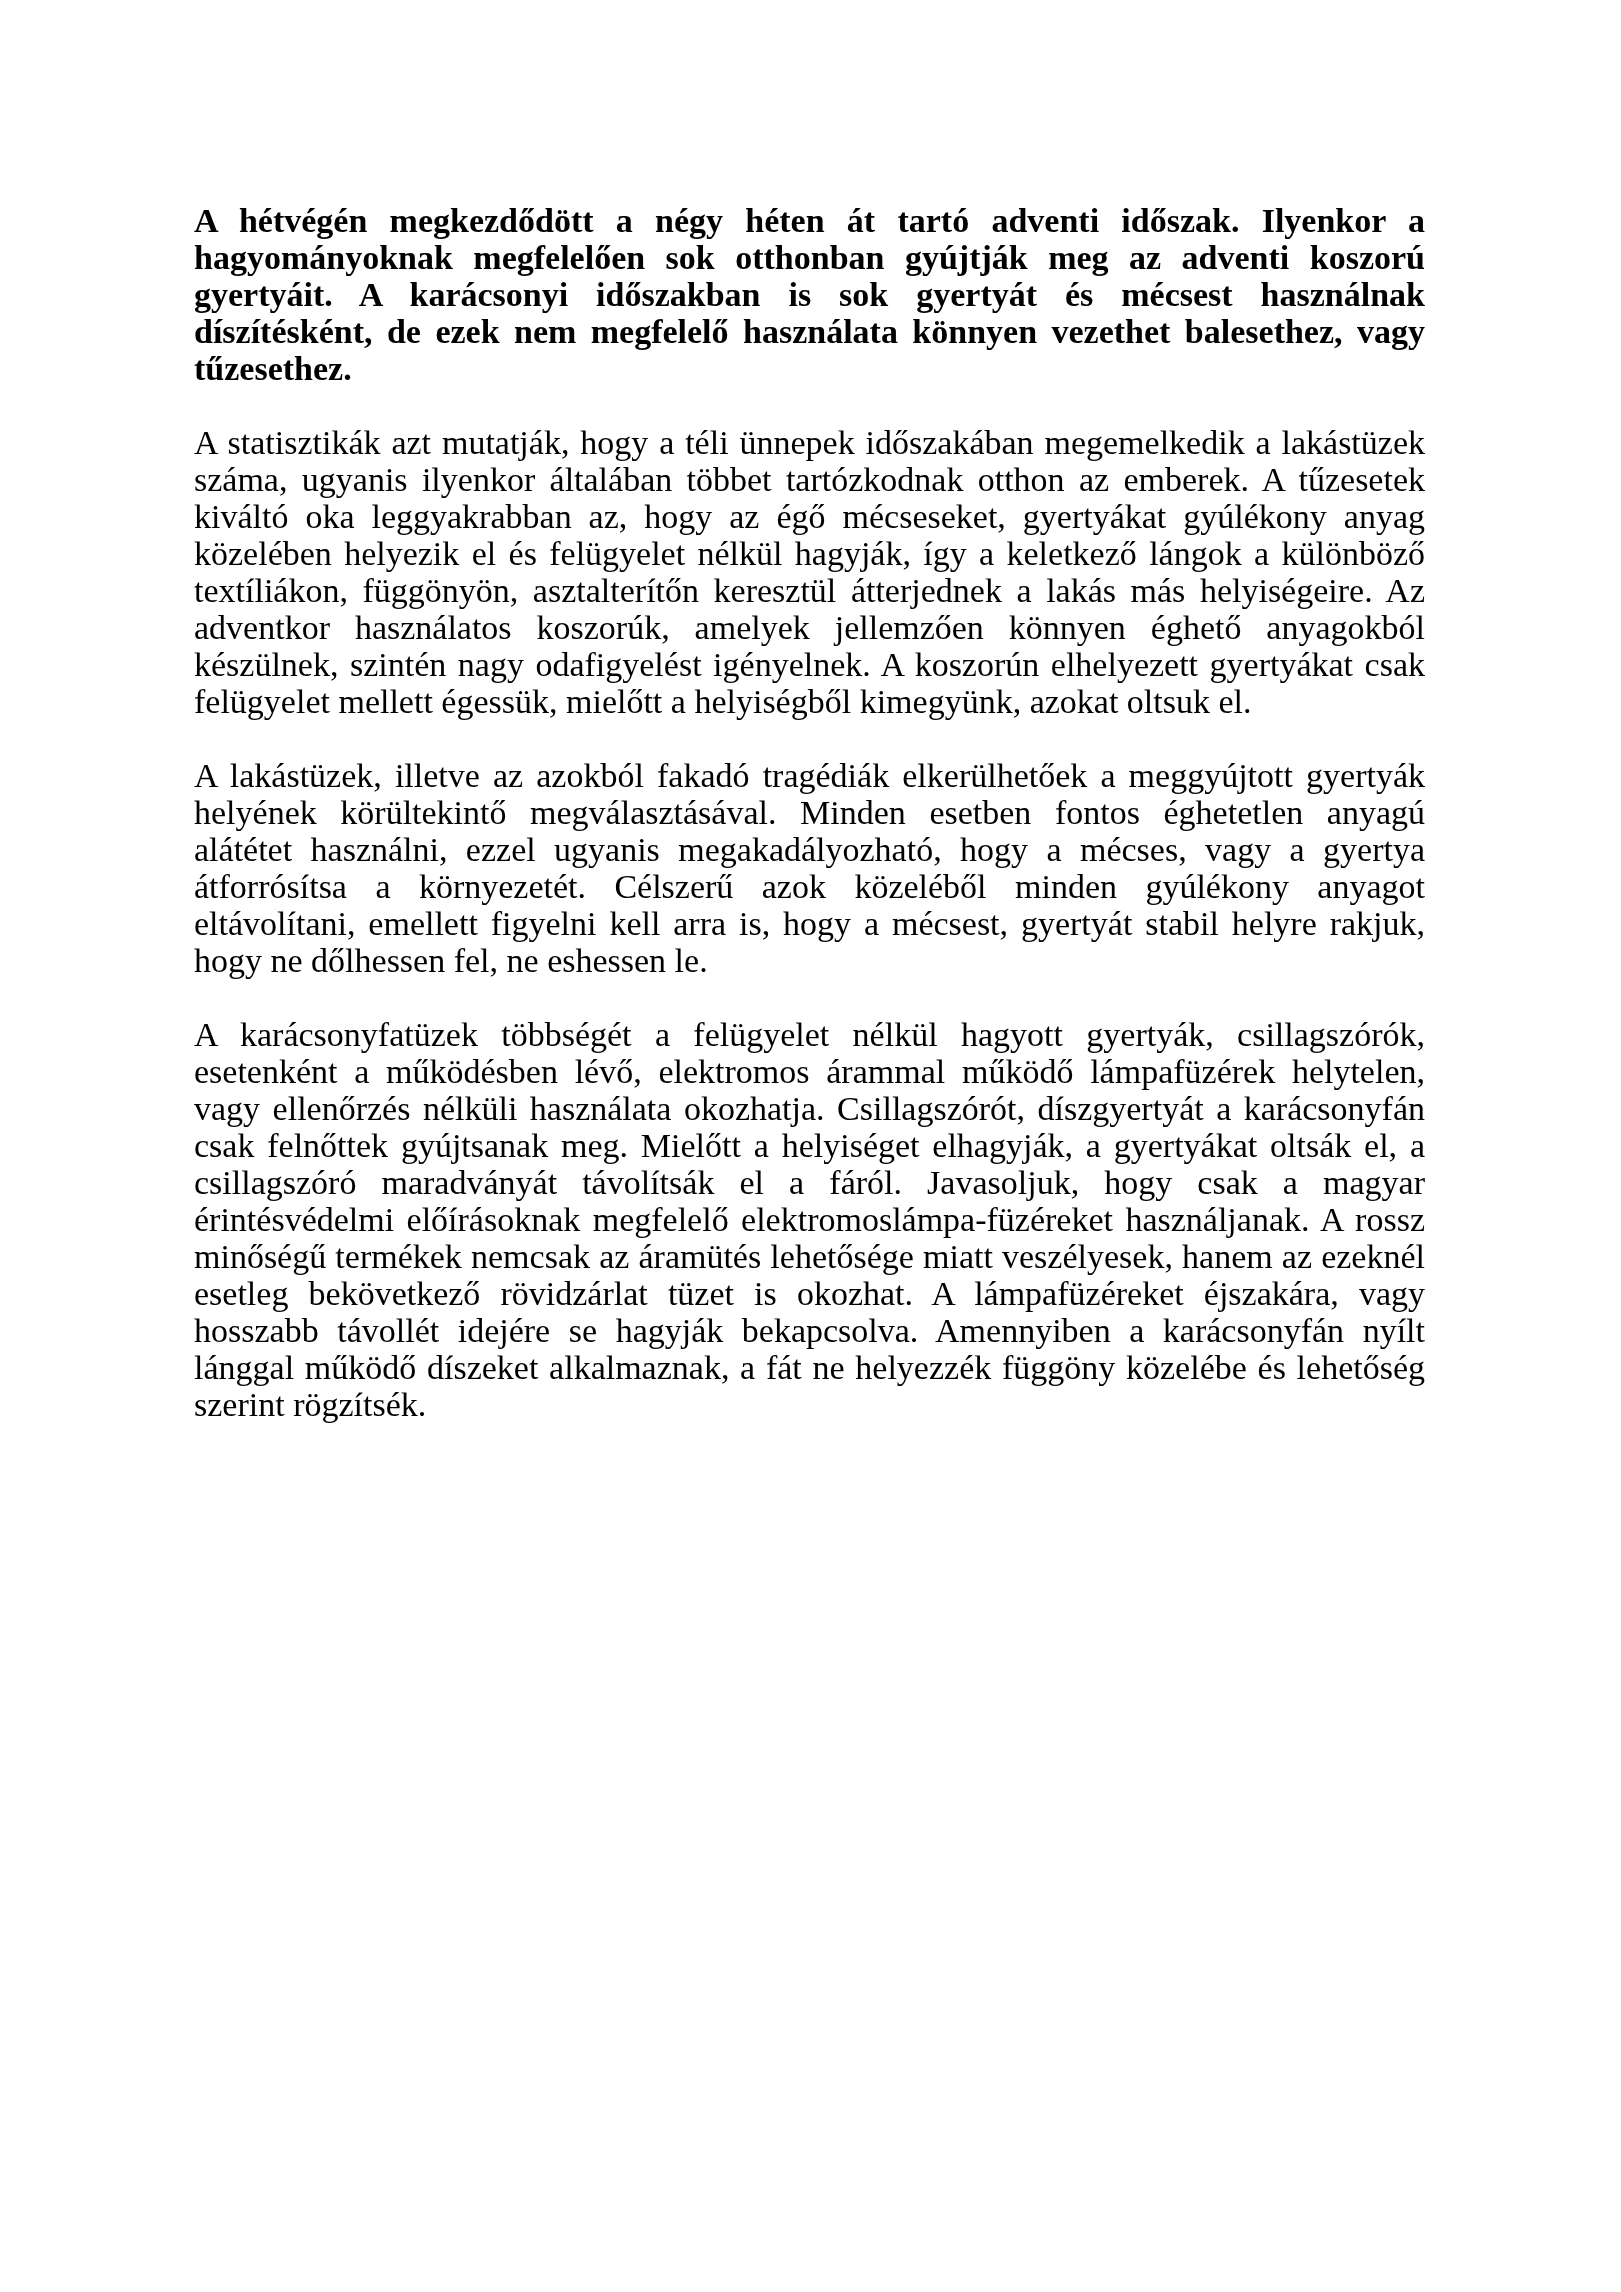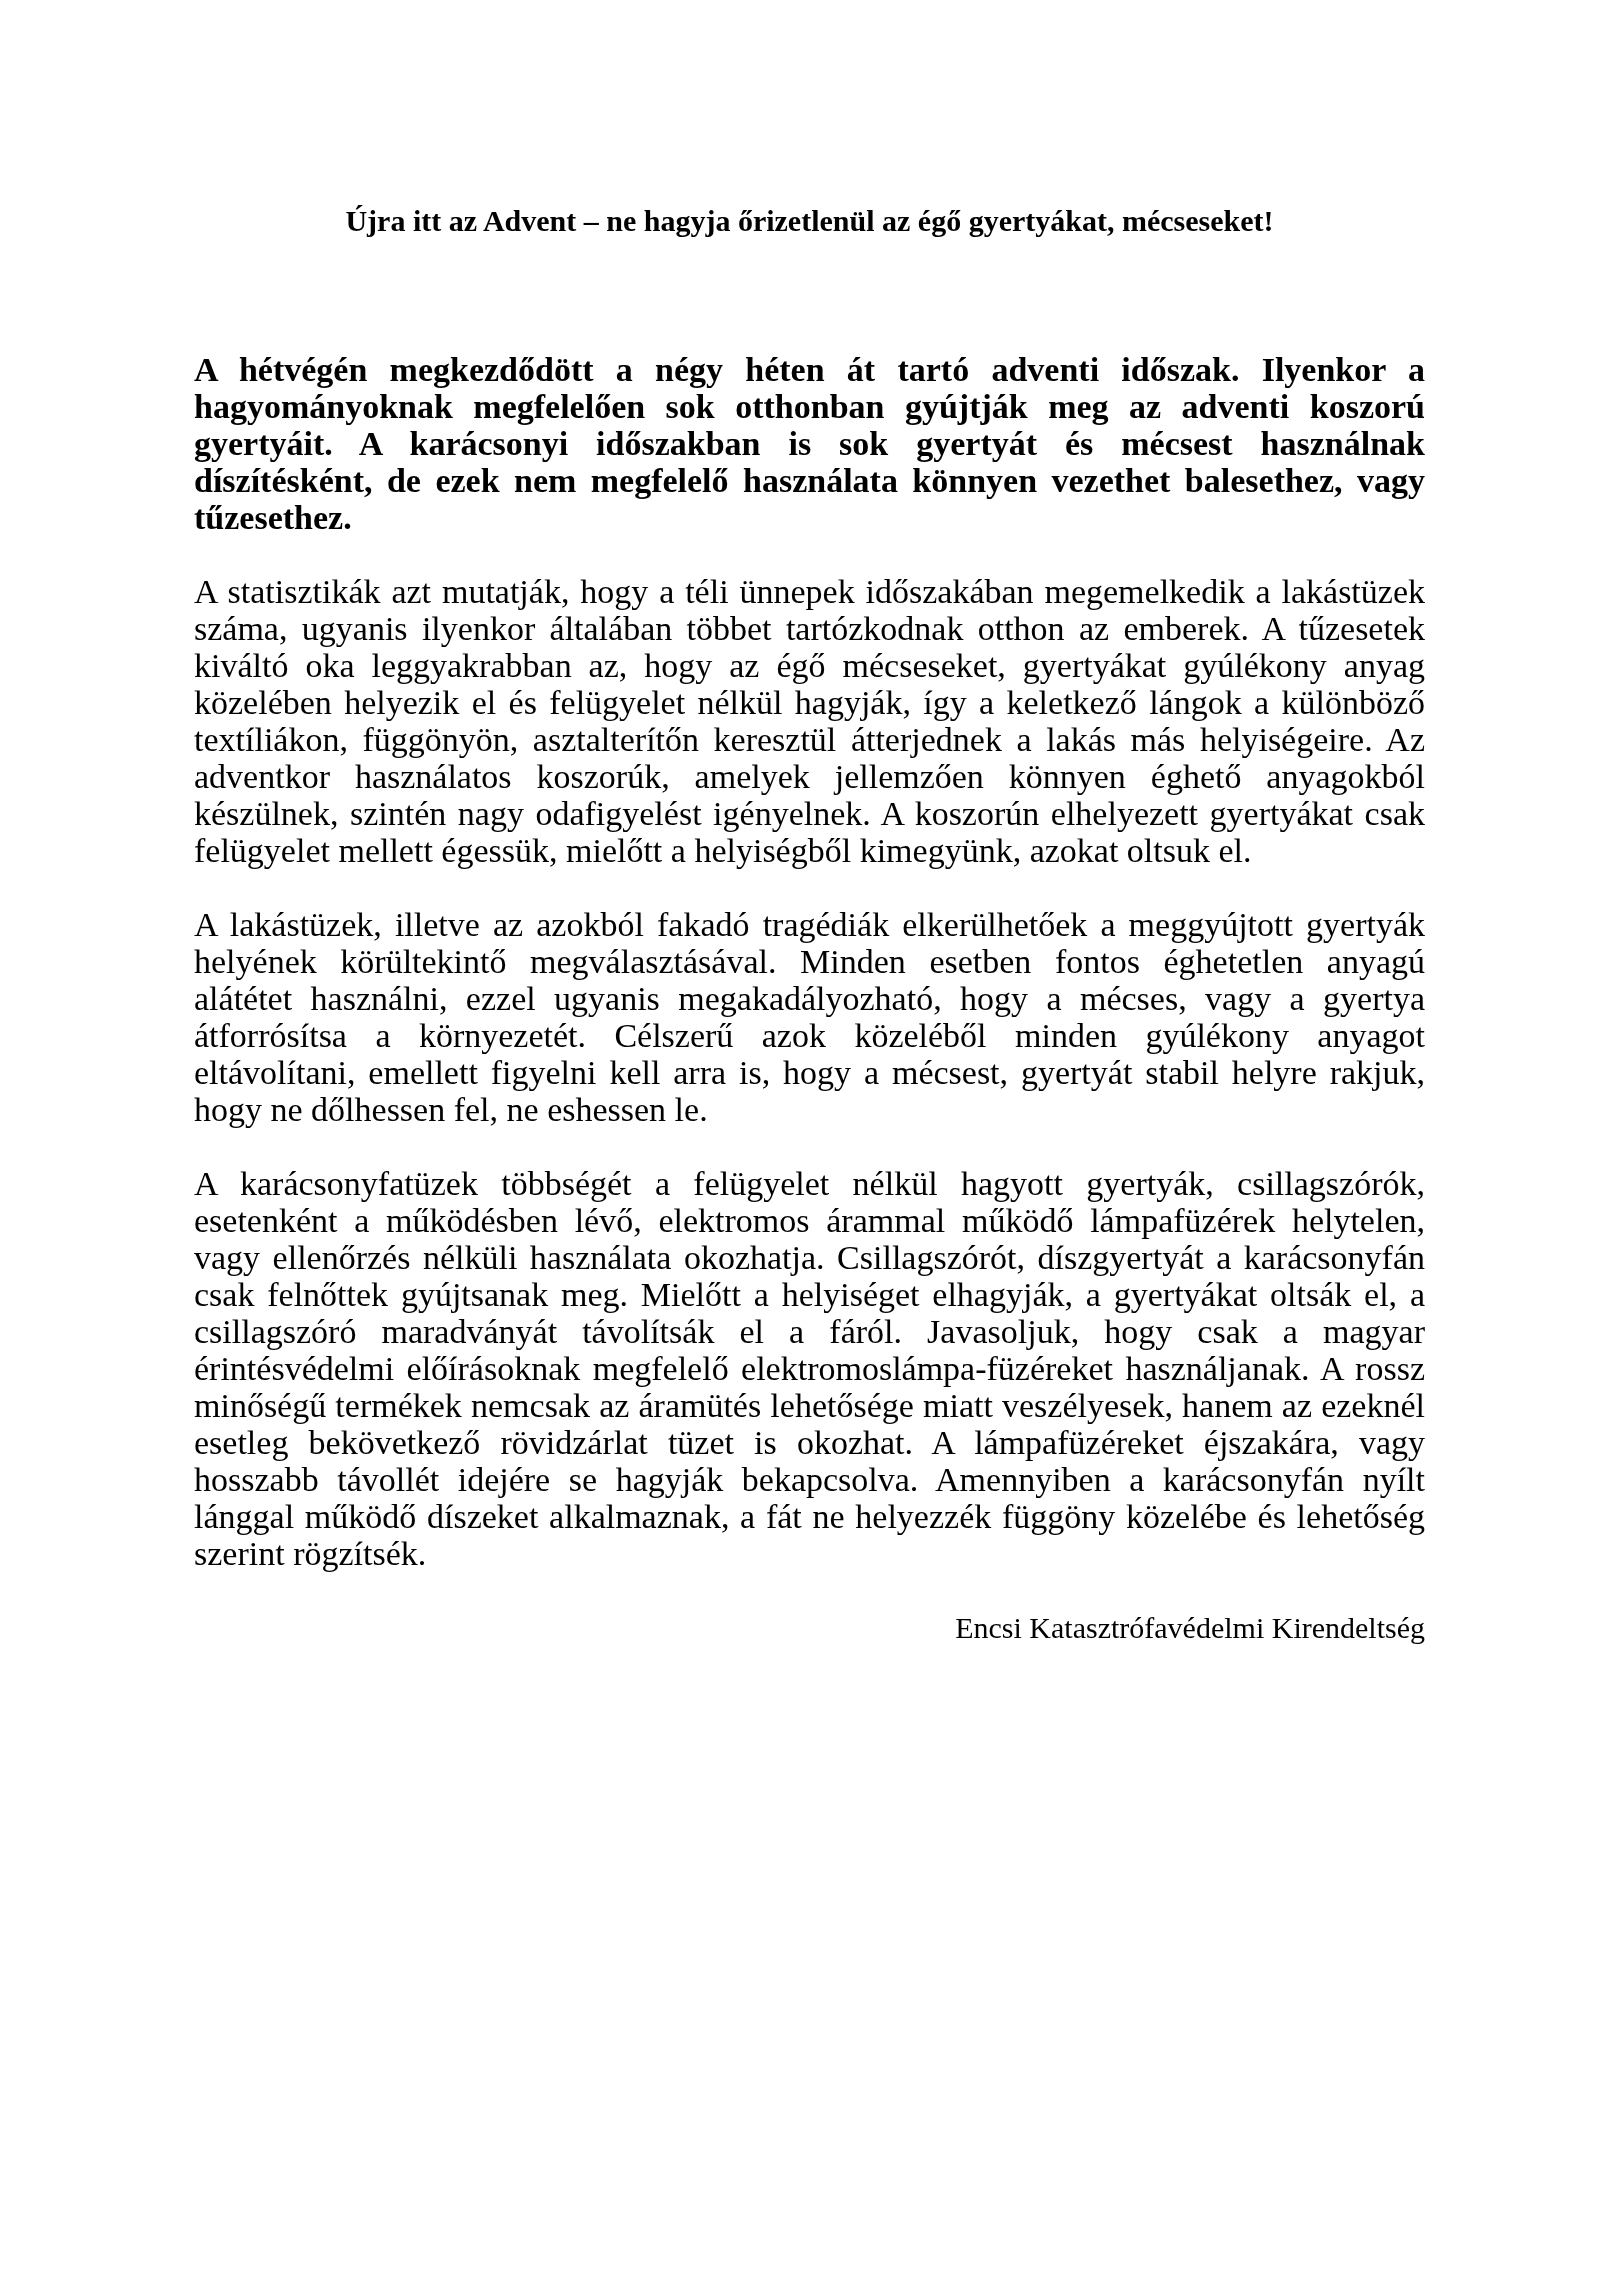--- a/index.html
+++ b/index.html
@@ -45,27 +45,25 @@
     line-height: 37px;
     text-align: right;
     margin-top: 7.8px;
   }
 </style>
 </head>
 <body>
 
 <div class="page">
   <div class="content">
-    <h1 class="title">Újra itt az Advent – ne hagyja őrizetlenül az égő gyertyákat, mécseseket!</h1>
 
     <p class="para lead">A hétvégén megkezdődött a négy héten át tartó adventi időszak. Ilyenkor a hagyományoknak megfelelően sok otthonban gyújtják meg az adventi koszorú gyertyáit. A karácsonyi időszakban is sok gyertyát és mécsest használnak díszítésként, de ezek nem megfelelő használata könnyen vezethet balesethez, vagy tűzesethez.</p>
 
     <p class="para">A statisztikák azt mutatják, hogy a téli ünnepek időszakában megemelkedik a lakástüzek száma, ugyanis ilyenkor általában többet tartózkodnak otthon az emberek. A tűzesetek kiváltó oka leggyakrabban az, hogy az égő mécseseket, gyertyákat gyúlékony anyag közelében helyezik el és felügyelet nélkül hagyják, így a keletkező lángok a különböző textíliákon, függönyön, asztalterítőn keresztül átterjednek a lakás más helyiségeire. Az adventkor használatos koszorúk, amelyek jellemzően könnyen éghető anyagokból készülnek, szintén nagy odafigyelést igényelnek. A koszorún elhelyezett gyertyákat csak felügyelet mellett égessük, mielőtt a helyiségből kimegyünk, azokat oltsuk el.</p>
 
     <p class="para">A lakástüzek, illetve az azokból fakadó tragédiák elkerülhetőek a meggyújtott gyertyák helyének körültekintő megválasztásával. Minden esetben fontos éghetetlen anyagú alátétet használni, ezzel ugyanis megakadályozható, hogy a mécses, vagy a gyertya átforrósítsa a környezetét. Célszerű azok közeléből minden gyúlékony anyagot eltávolítani, emellett figyelni kell arra is, hogy a mécsest, gyertyát stabil helyre rakjuk, hogy ne dőlhessen fel, ne eshessen le.</p>
 
     <p class="para">A karácsonyfatüzek többségét a felügyelet nélkül hagyott gyertyák, csillagszórók, esetenként a működésben lévő, elektromos árammal működő lámpafüzérek helytelen, vagy ellenőrzés nélküli használata okozhatja. Csillagszórót, díszgyertyát a karácsonyfán csak felnőttek gyújtsanak meg. Mielőtt a helyiséget elhagyják, a gyertyákat oltsák el, a csillagszóró maradványát távolítsák el a fáról. Javasoljuk, hogy csak a magyar érintésvédelmi előírásoknak megfelelő elektromoslámpa-füzéreket használjanak. A rossz minőségű termékek nemcsak az áramütés lehetősége miatt veszélyesek, hanem az ezeknél esetleg bekövetkező rövidzárlat tüzet is okozhat. A lámpafüzéreket éjszakára, vagy hosszabb távollét idejére se hagyják bekapcsolva. Amennyiben a karácsonyfán nyílt lánggal működő díszeket alkalmaznak, a fát ne helyezzék függöny közelébe és lehetőség szerint rögzítsék.</p>
 
 
-    <div class="signature">Encsi Katasztrófavédelmi Kirendeltség</div>
   </div>
 </div>
 
 
 </body></html>

